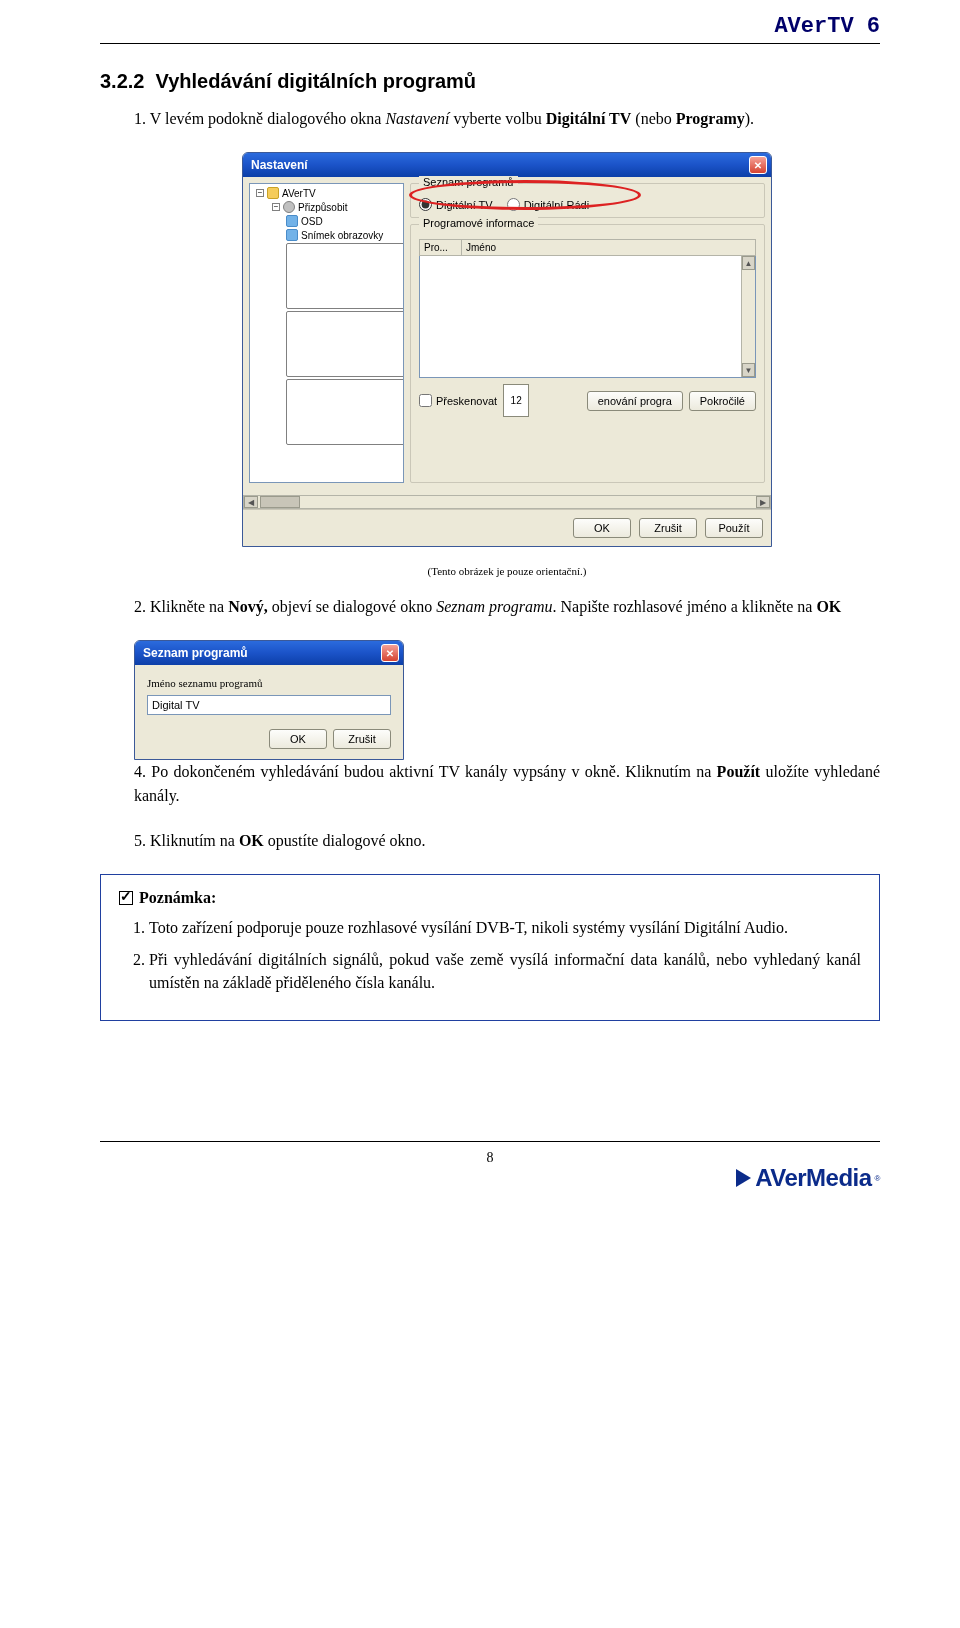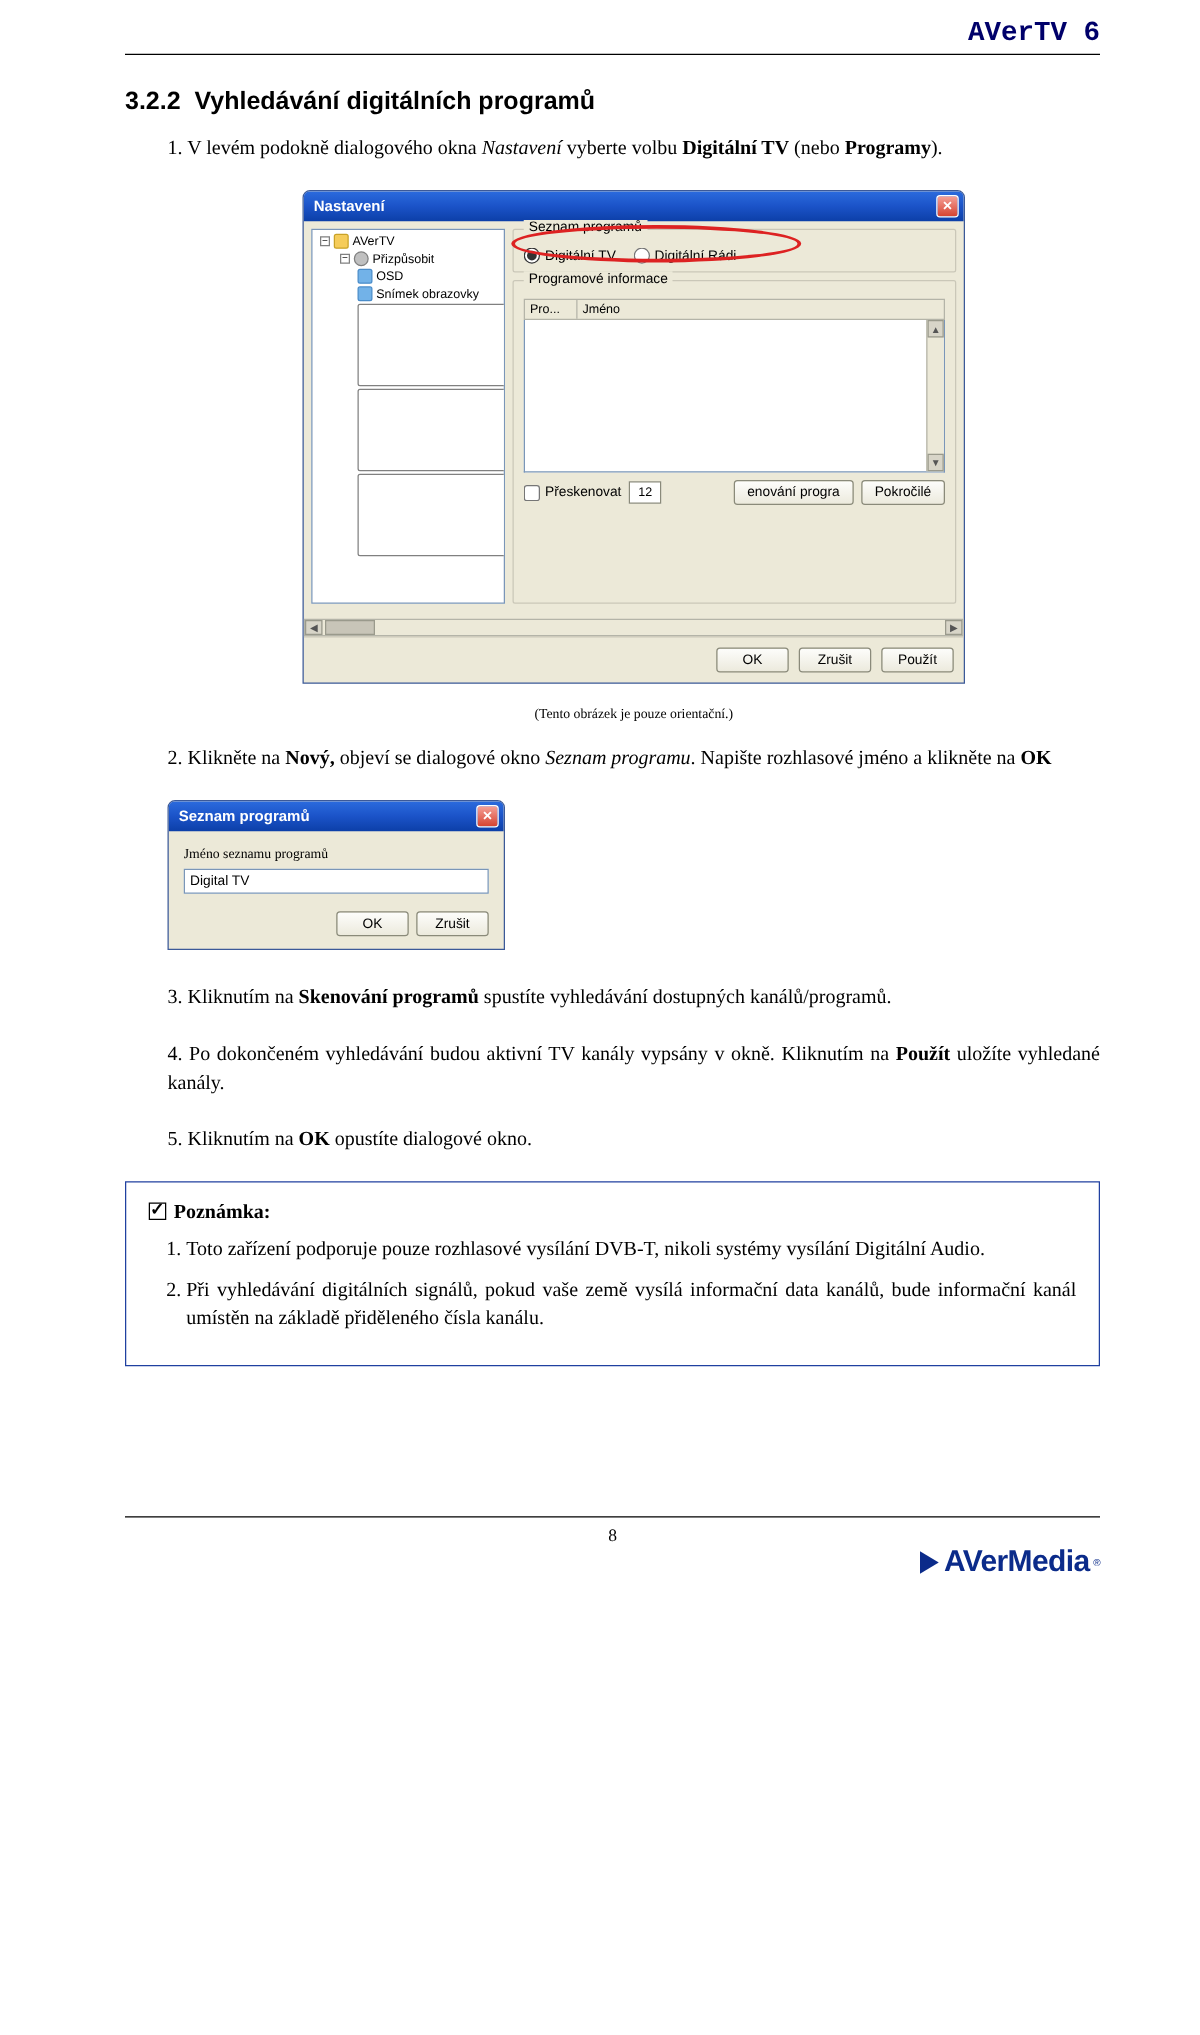--- a/index.html
+++ b/index.html
@@ -143,21 +143,21 @@
   .listhdr div:last-child { flex: 1; border-right: none; }
   .listbody { background: #fff; height: 122px; border: 1px solid #7a96b8; border-top: none; position: relative; }
   .vscroll { position: absolute; right: 0; top: 0; width: 14px; height: 100%;
              background: #ece9d8; border-left: 1px solid #b4b4a8;
              display: flex; flex-direction: column; justify-content: space-between; }
   .vscroll .arr { height: 14px; background: #d8d5c8; border: 1px solid #9a9a8c;
                   display: flex; align-items: center; justify-content: center;
                   font-size: 8px; color: #555; }
   .bottom-controls { display: flex; align-items: center; gap: 6px; margin-top: 6px; }
   .chkrow { display:flex; align-items:center; gap:4px; }
-  .spin { width: 26px; height: 18px; border: 1px solid #8a8a7a; background: #fff; font-size: 10px;
+  .spin { width: 26px; height: 33px; border: 1px solid #8a8a7a; background: #fff; font-size: 10px;
           display: flex; align-items: center; justify-content: center; }
   .hscroll { margin-top: 6px; height: 14px; background: #ece9d8; border: 1px solid #b4b4a8;
              display: flex; justify-content: space-between; }
   .hscroll .arr { width: 14px; height: 100%; background: #d8d5c8; border: 1px solid #9a9a8c;
                   display: flex; align-items: center; justify-content: center; font-size: 8px; color: #555; }
   .hscroll .thumb { width: 40px; background: #c8c5b8; border: 1px solid #9a9a8c; margin-left: 2px; }
   .footer-btns { display: flex; justify-content: flex-end; gap: 8px; padding: 8px; border-top: 1px solid #cac7b8; }
 
   
   .win2 { width: 270px; margin: 0 0 0 34px; }
@@ -349,37 +349,34 @@
     <div class="body2">
       <div style="font-family:Tahoma;font-size:11px;">Jméno seznamu programů</div>
       <input class="textfield" value="Digital TV" style="">
       <div class="btnrow">
         <button class="winbtn">OK</button>
         <button class="winbtn">Zrušit</button>
       </div>
     </div>
   </div>
 
-  <p class="body-text" style="margin-top:26px">
-    <span>3. Kliknutím na </span><span class="bold">Skenování programů</span><span> spustíte vyhledávání dostupných kanálů/programů.</span>
-  </p>
   <p class="body-text">
     <span>4. Po dokončeném vyhledávání budou aktivní TV kanály vypsány v okně. Kliknutím na </span><span class="bold">Použít</span><span> uložíte vyhledané kanály.</span>
   </p>
   <p class="body-text">
     <span>5. Kliknutím na </span><span class="bold">OK</span><span> opustíte dialogové okno.</span>
   </p>
 
   <div class="notebox">
     <div class="notebox-title">
       <span class="chk"></span><span>Poznámka:</span>
     </div>
     <ol>
       <li>Toto zařízení podporuje pouze rozhlasové vysílání DVB-T, nikoli systémy vysílání Digitální Audio.</li>
-      <li>Při vyhledávání digitálních signálů, pokud vaše země vysílá informační data kanálů, bude informační kanál umístěn na základě přiděleného čísla kanálu.</li>
+      <li>Při vyhledávání digitálních signálů, pokud vaše země vysílá informační data kanálů, nebo vyhledaný kanál umístěn na základě přiděleného čísla kanálu.</li>
     </ol>
   </div>
 
   <div class="spacer"></div>
 
   <div class="pg-footer">
     <div class="pg-num">8</div>
   </div>
 
   <div class="logo-wrap">

